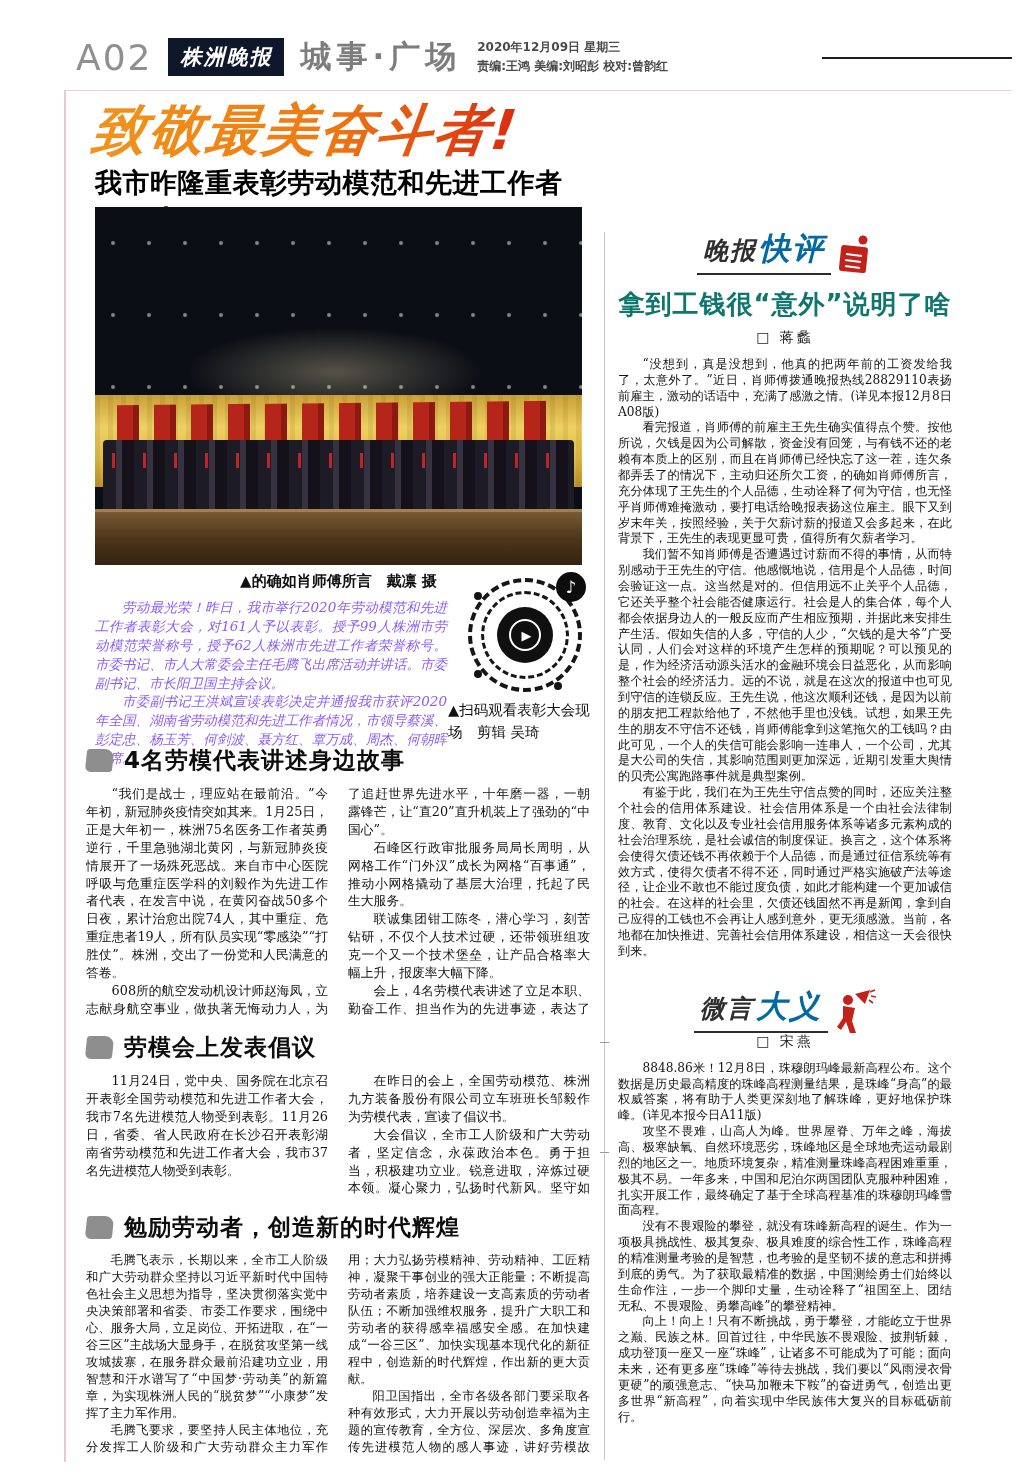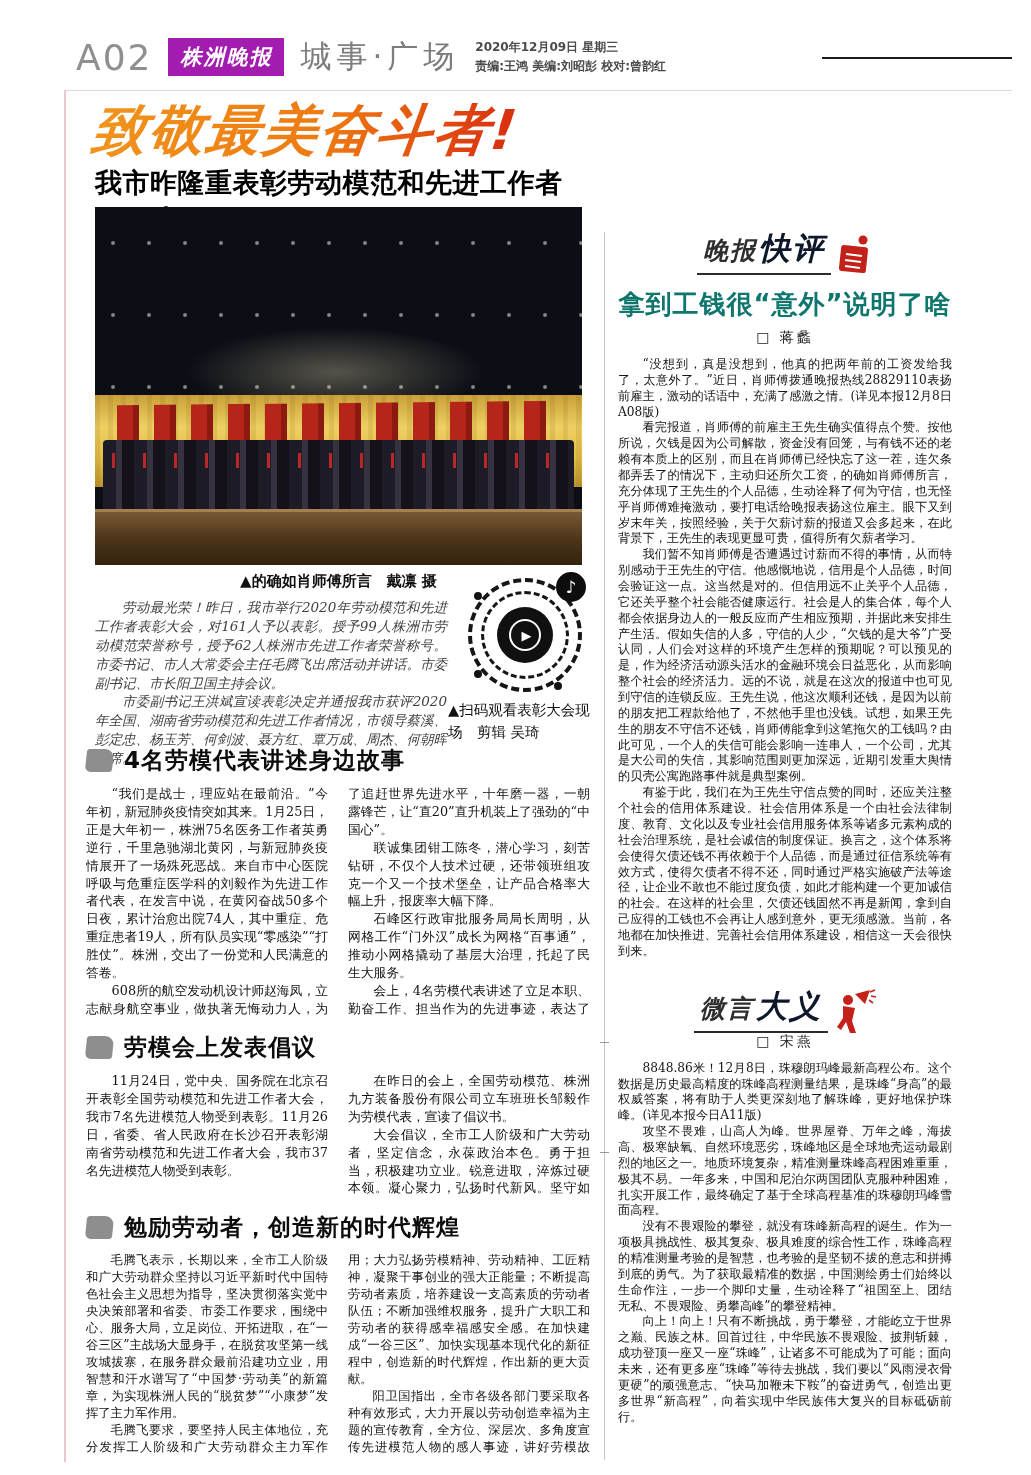--- a/index.html
+++ b/index.html
@@ -5,23 +5,23 @@
   * { margin:0; padding:0; box-sizing:border-box; }
   html,body { background:#e8e8e8; }
   .page {
     position:relative; width:1031px; height:1475px; margin:0 auto;
     background:#ffffff; overflow:hidden;
     font-family:"DejaVu Serif", serif; color:#111;
   }
   
   .masthead { position:absolute; left:76px; top:36px; display:flex; align-items:center; gap:16px; }
   .pagenum { font-family:"DejaVu Sans", sans-serif; font-size:36px; color:#8f8f8f; letter-spacing:2px; }
-  .paper-logo { background:#a21caf; color:#fff; font-family:"DejaVu Sans", sans-serif;
+  .paper-logo { background:#0f172a; color:#fff; font-family:"DejaVu Sans", sans-serif;
     font-style:italic; font-weight:bold; font-size:21px; padding:5px 12px; letter-spacing:2px; }
-  .section-name { font-family:"DejaVu Sans", sans-serif; font-size:31px; font-weight:normal;
+  .section-name { font-family:"DejaVu Sans", sans-serif; font-size:31px; font-weight:bold;
     color:#7d7d7d; letter-spacing:5px; }
   .meta { display:flex; flex-direction:column; gap:2px; font-family:"DejaVu Sans", sans-serif;
     font-size:12px; font-weight:bold; color:#4a4a4a; line-height:1.4; }
   .masthead-rule { position:absolute; left:822px; top:57px; width:190px; height:2px; background:#1c1c1c; }
   .edge-h { position:absolute; left:64px; top:90px; width:948px; height:1px; background:#efd3d3; }
   .edge-v { position:absolute; left:64px; top:90px; width:2px; height:1372px; background:#efc9c9; }
   .col-divider { position:absolute; left:604px; top:232px; width:1px; height:1228px; background:#c4c4c4; }
   .col-divider i { position:absolute; left:-4px; width:9px; height:1px; background:#9a9a9a; display:block; }
 
   
@@ -59,21 +59,21 @@
   .ph-sashes { position:absolute; left:8px; right:8px; top:246px; height:15px;
     background:repeating-linear-gradient(90deg, rgba(0,0,0,0) 0 9px, rgba(212,42,38,.85) 9px 12px, rgba(0,0,0,0) 12px 31px); }
   .ph-floor { position:absolute; left:0; right:0; top:302px; height:56px;
     background:linear-gradient(180deg,#7d5d38,#4c3419 55%,#332310); }
   .ph-floor::before { content:""; position:absolute; left:0; right:0; top:0; height:3px; background:#a5804d; }
 
   .photo-caption { position:absolute; left:95px; top:572px; width:487px; text-align:center;
     font-family:"DejaVu Sans", sans-serif; font-weight:bold; font-size:15px; color:#111; }
 
   .intro { position:absolute; left:95px; top:598px; width:352px;
-    font-style:italic; font-size:13.5px; line-height:1.4; text-align:justify; color:#404040; }
+    font-style:italic; font-size:13.5px; line-height:1.4; text-align:justify; color:#8b5cf6; }
   .intro p { text-indent:2em; }
 
   
   .qr { position:absolute; left:468px; top:578px; width:114px; height:114px; }
   .qr-ring1 { position:absolute; inset:0; border:4px dashed #161616; border-radius:50%; }
   .qr-ring2 { position:absolute; inset:13px; border:3px dashed #161616; border-radius:50%; }
   .qr-center { position:absolute; inset:29px; background:#101010; border-radius:50%;
     display:flex; align-items:center; justify-content:center; }
   .qr-play { width:32px; height:32px; border:2px solid #fff; border-radius:50%;
     color:#fff; font-size:13px; display:flex; align-items:center; justify-content:center;
@@ -103,21 +103,21 @@
   .sec.s3 .sec-body { height:214px; font-size:12.3px; line-height:1.38; }
   .sec-body p { text-indent:2em; }
 
   
   .rightcol { position:absolute; left:618px; top:228px; width:334px; height:1234px; overflow:hidden; }
   .logo-row { display:flex; justify-content:center; align-items:flex-end; gap:4px; }
   .logo-text { display:flex; align-items:baseline; gap:2px; border-bottom:2px solid #2c2c2c; padding:0 6px 3px 6px; }
   .logo-dark { font-family:"DejaVu Sans", sans-serif; font-style:italic; font-weight:900;
     font-size:25px; color:#2e2e2e; letter-spacing:2px; }
   .logo-red { font-family:"DejaVu Sans", sans-serif; font-style:italic; font-weight:900;
-    font-size:31px; color:#0f172a; letter-spacing:2px; }
+    font-size:31px; color:#0369a1; letter-spacing:2px; }
   .logo-icon { flex:0 0 auto; margin-bottom:-2px; }
   .art-headline { font-family:"DejaVu Sans", sans-serif; text-align:center; font-weight:900;
     font-size:26px; color:#0f766e; margin:12px 0 7px 0; letter-spacing:1px; }
   .art-author { text-align:center; font-size:14px; color:#222; margin-bottom:10px; letter-spacing:3px; }
   .art-body p { text-indent:2em; text-align:justify; font-size:12.2px; line-height:1.3; color:#141414; }
   article.art2 { margin-top:26px; }
 </style>
 </head>
 <body>
 
@@ -173,22 +173,22 @@
   <div class="qr-caption">▲扫码观看表彰大会现场　剪辑 吴琦</div>
 
   <section class="sec s1">
     <div class="sec-head">
       <span class="sec-icon"></span>
       <span class="sec-title">4名劳模代表讲述身边故事</span>
     </div>
     <div class="sec-body">
       <p>“我们是战士，理应站在最前沿。”今年初，新冠肺炎疫情突如其来。1月25日，正是大年初一，株洲75名医务工作者英勇逆行，千里急驰湖北黄冈，与新冠肺炎疫情展开了一场殊死恶战。来自市中心医院呼吸与危重症医学科的刘毅作为先进工作者代表，在发言中说，在黄冈奋战50多个日夜，累计治愈出院74人，其中重症、危重症患者19人，所有队员实现“零感染”“打胜仗”。株洲，交出了一份党和人民满意的答卷。</p>
       <p>608所的航空发动机设计师赵海凤，立志献身航空事业，做执著无悔动力人，为了追赶世界先进水平，十年磨一器，一朝露锋芒，让“直20”直升机装上了强劲的“中国心”。</p>
+      <p>石峰区行政审批服务局局长周明，从网格工作“门外汉”成长为网格“百事通”，推动小网格撬动了基层大治理，托起了民生大服务。</p>
       <p>联诚集团钳工陈冬，潜心学习，刻苦钻研，不仅个人技术过硬，还带领班组攻克一个又一个技术堡垒，让产品合格率大幅上升，报废率大幅下降。</p>
-      <p>石峰区行政审批服务局局长周明，从网格工作“门外汉”成长为网格“百事通”，推动小网格撬动了基层大治理，托起了民生大服务。</p>
       <p>会上，4名劳模代表讲述了立足本职、勤奋工作、担当作为的先进事迹，表达了为株洲改革发展和人民幸福再创佳绩、再立新功的坚定决心。</p>
     </div>
   </section>
 
   <section class="sec s2">
     <div class="sec-head">
       <span class="sec-icon"></span>
       <span class="sec-title">劳模会上发表倡议</span>
     </div>
     <div class="sec-body">

